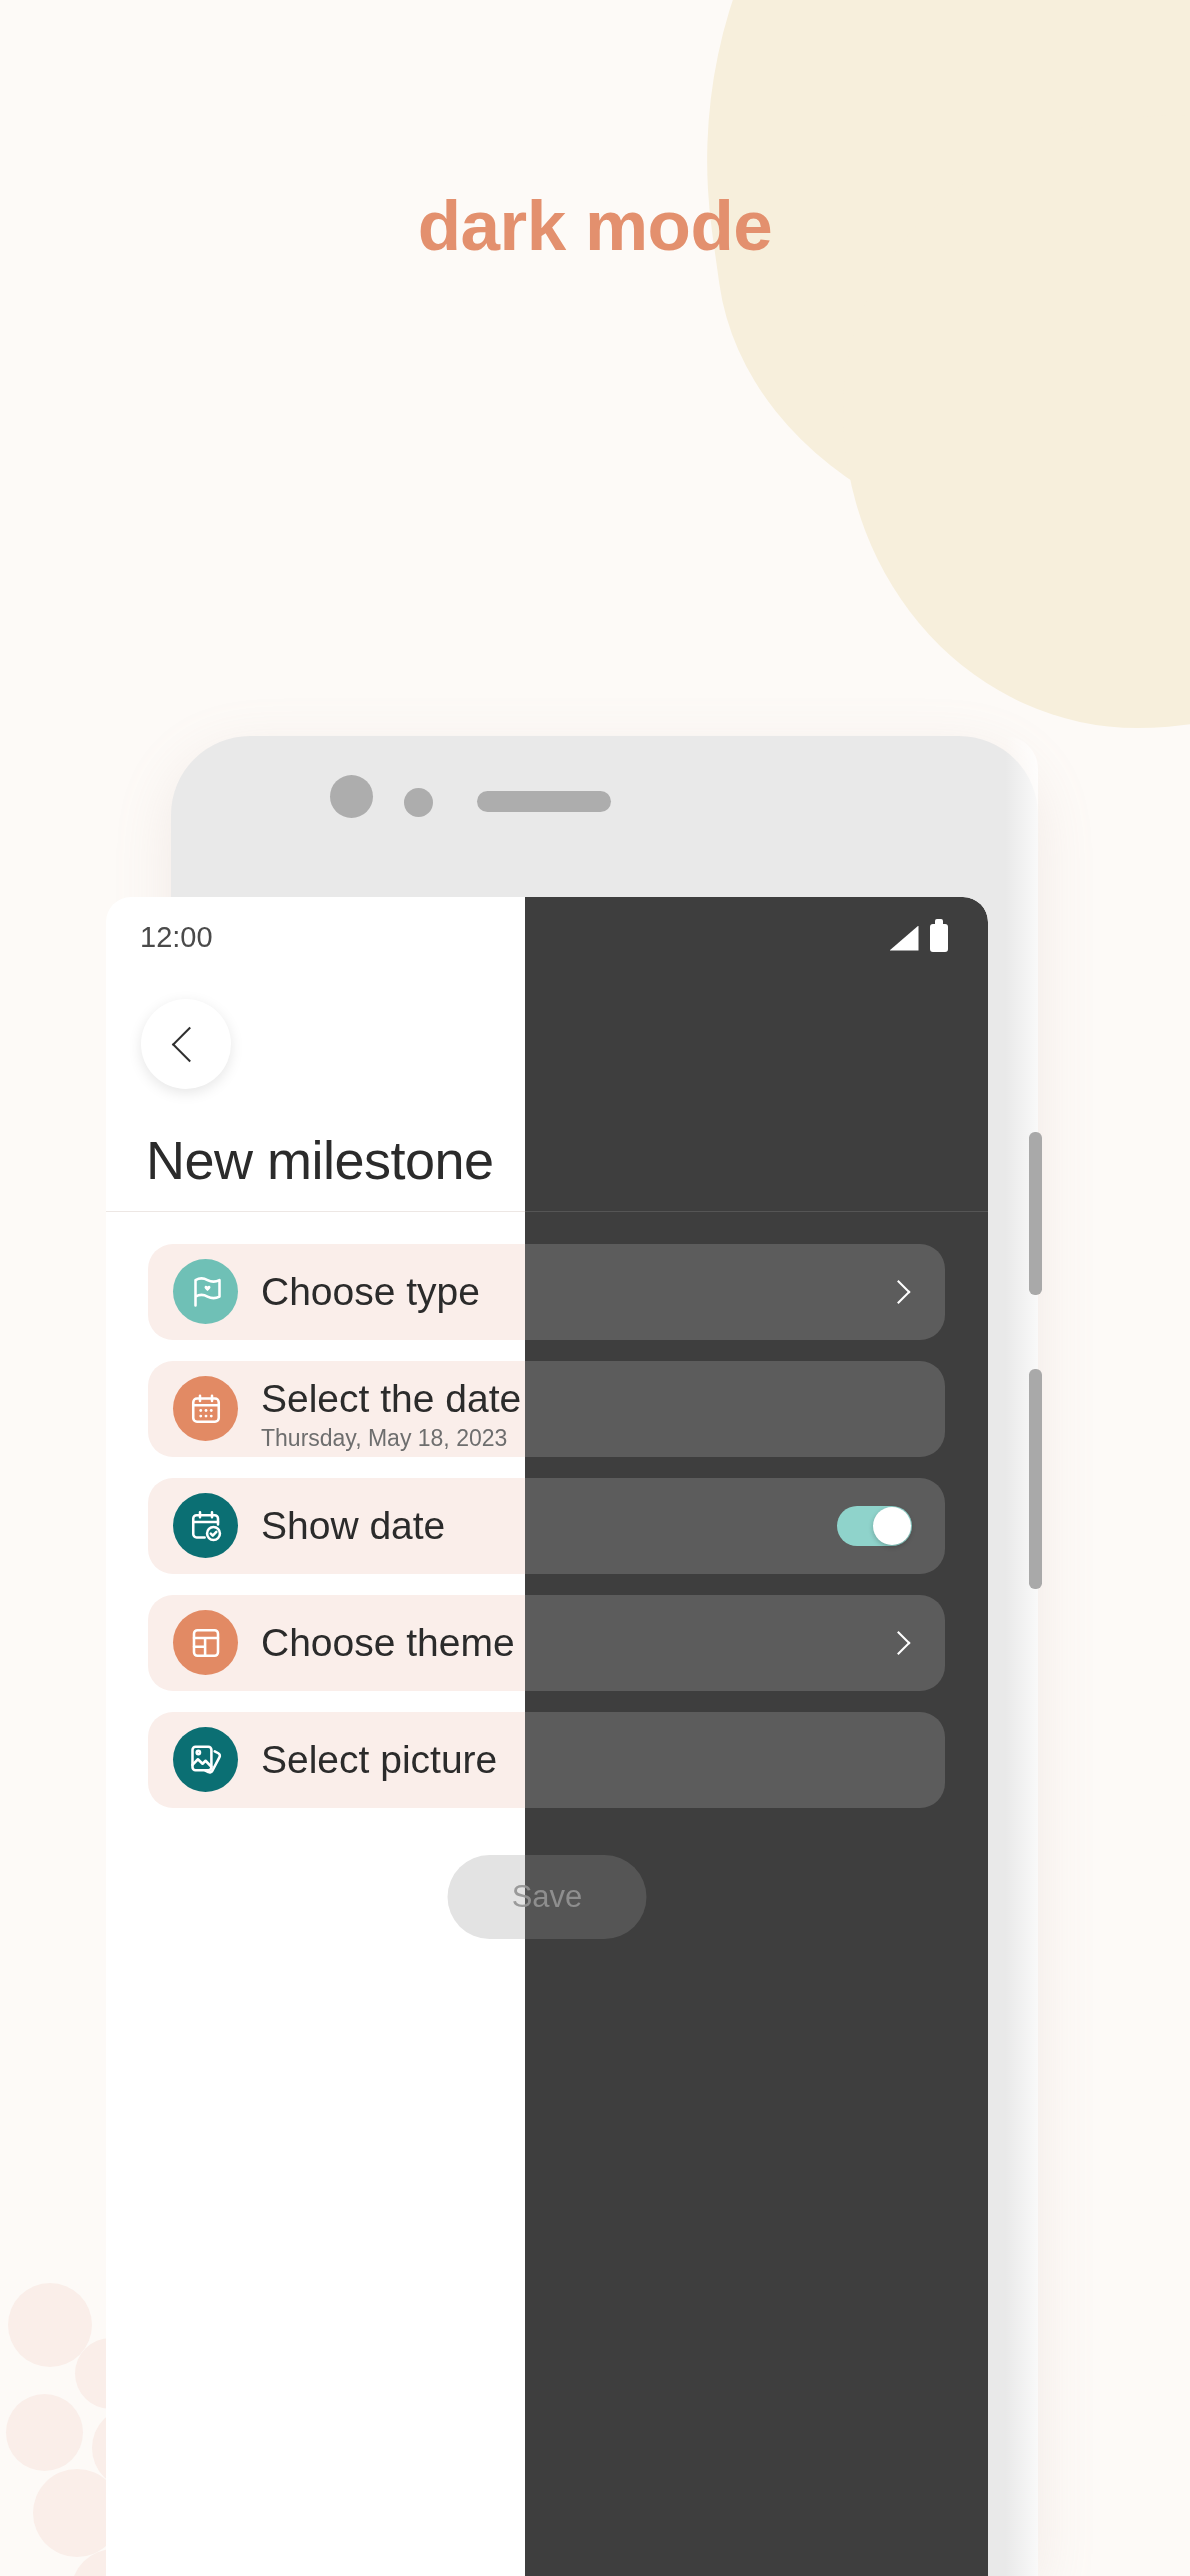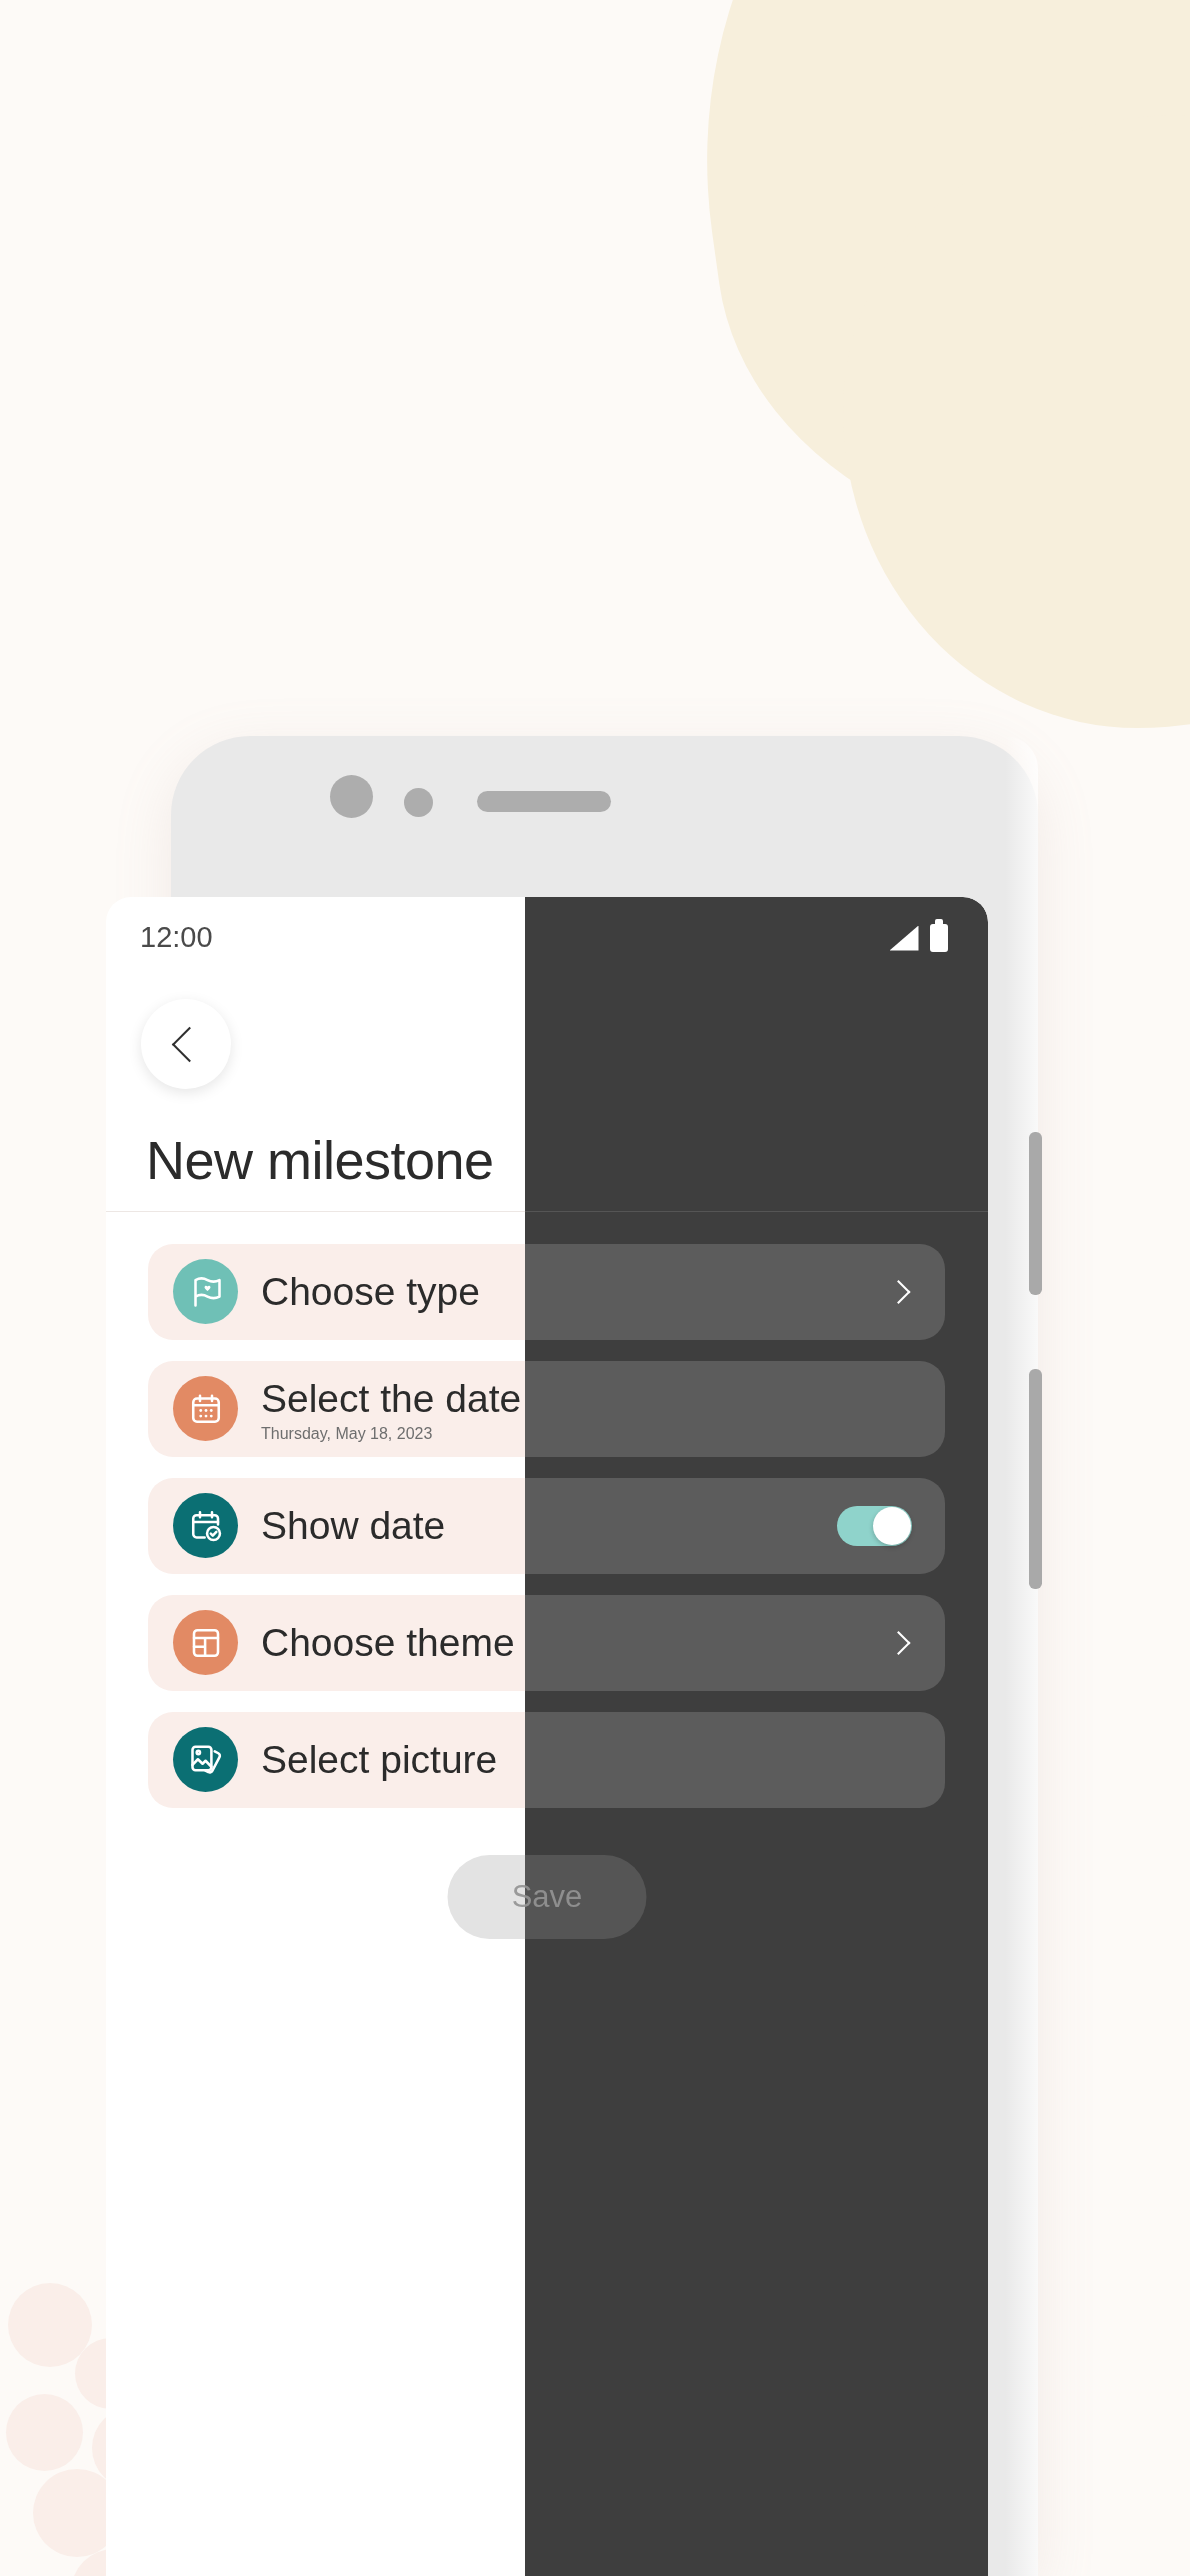--- a/index.html
+++ b/index.html
@@ -175,21 +175,21 @@
   }
   .row-dark{background:#5C5C5C;}
   .row-icon{
     position:absolute;left:25px;top:15.3px;
     width:65px;height:65px;border-radius:50%;
     display:flex;align-items:center;justify-content:center;
   }
   .row-icon svg{width:36px;height:36px;}
   .row-text{position:absolute;left:113px;}
   .row-label{font-size:39px;color:#2B2B2B;line-height:1.1;white-space:nowrap;}
-  .row-sub{font-size:16px;color:#6E6E6E;margin-top:3.8px;white-space:nowrap;}
+  .row-sub{font-size:23px;color:#6E6E6E;margin-top:3.8px;white-space:nowrap;}
   .row-label-dark{color:#FFFFFF;}
   .row-sub-dark{color:#D4D4D4;}
   .row-chevron{
     position:absolute;right:38px;top:50%;
     width:17px;height:17px;
     border-top:2.9px solid #2F2F2F;border-right:2.9px solid #2F2F2F;
     transform:translateY(-50%) rotate(45deg);
   }
   .row-chevron-dark{border-color:#FFFFFF;}
 
@@ -224,20 +224,21 @@
   <div class="dot" style="left:7.7px;  top:2283px; width:84px; height:84px;"></div>
   <div class="dot" style="left:75px; top:2338px; width:71px; height:71px;"></div>
   <div class="dot" style="left:5.8px;  top:2394px; width:77px; height:77px;"></div>
   <div class="dot" style="left:92px; top:2407px; width:82px; height:82px;"></div>
   <div class="dot" style="left:33px; top:2469px; width:88px; height:88px;"></div>
   <div class="dot" style="left:123px;top:2490px; width:82px; height:82px;"></div>
   <div class="dot" style="left:71px; top:2549px; width:86px; height:86px;"></div>
 </div>
 
 <div id="headline">
+  <span id="headline-line2">dark mode</span>
 </div>
 
 <div id="phone">
 
   <div id="phone-body"></div>
 
   <div id="camera-lens"></div>
   <div id="proximity-sensor"></div>
   <div id="speaker-grill"></div>
 

